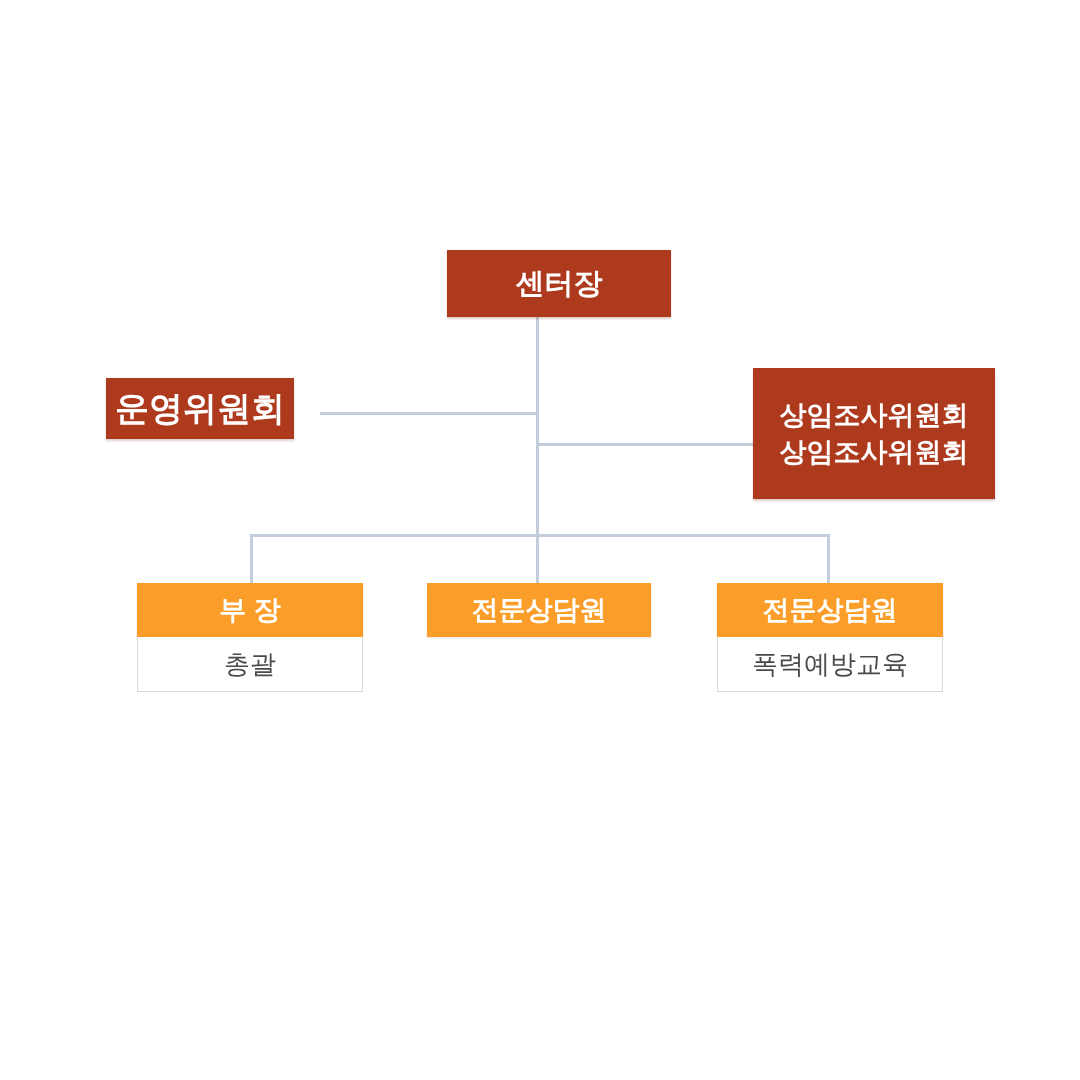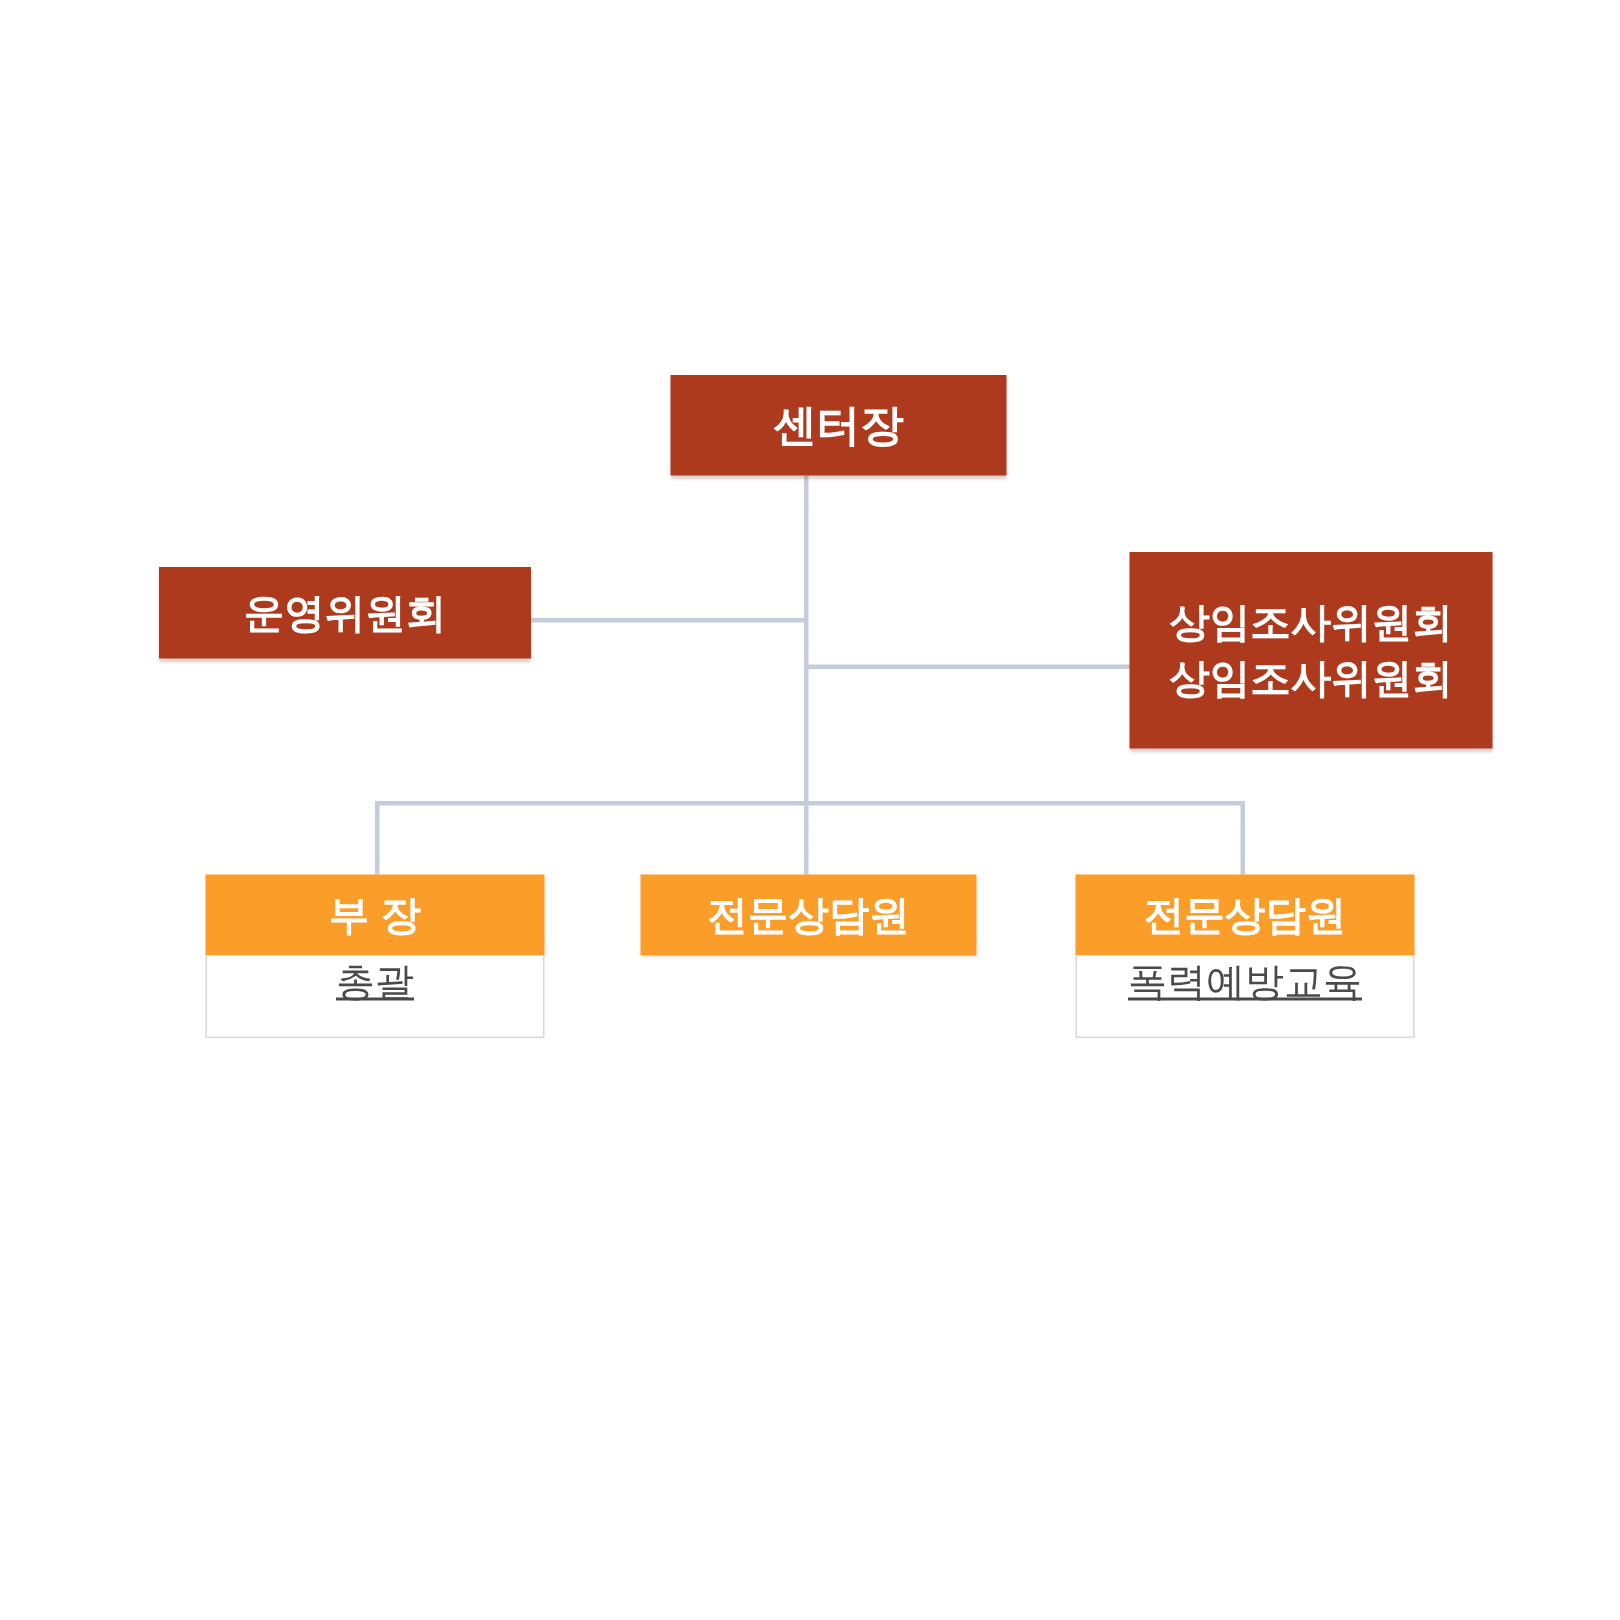--- a/index.html
+++ b/index.html
@@ -46,22 +46,22 @@
     justify-content: center;
     text-align: center;
     box-shadow: 0 2px 2px rgba(120, 60, 40, 0.25);
   }
   .box-root {
     left: 427px; top: 250px; width: 224px; height: 67px;
     font-size: 29px;
     margin-left: 20px;
   }
   .box-left-committee {
-    left: 106px; top: 378px; width: 248px; height: 61px;
-    font-size: 27px;
+    left: 106px; top: 378px; width: 188px; height: 61px;
+    font-size: 34px;
   }
   .box-right-committee {
     left: 753px; top: 368px; width: 242px; height: 131px;
     font-size: 27px;
     line-height: 37px;
     flex-direction: column;
   }
 
   
   .dept {
@@ -85,23 +85,23 @@
     box-shadow: 0 1px 2px rgba(150, 100, 40, 0.2);
   }
   .dept-body {
     height: 55px;
     background: #ffffff;
     border: 1px solid var(--body-border);
     border-top: none;
     color: var(--body-text);
     font-size: 26px;
     display: flex;
+    align-items: center;
     justify-content: center;
     white-space: nowrap;
-    text-decoration: underline;
   }
 </style>
 </head>
 <body>
 
 <div class="canvas">
 
   <div class="line line-spine"></div>
   <div class="line line-branch-left"></div>
   <div class="line line-branch-right"></div>

